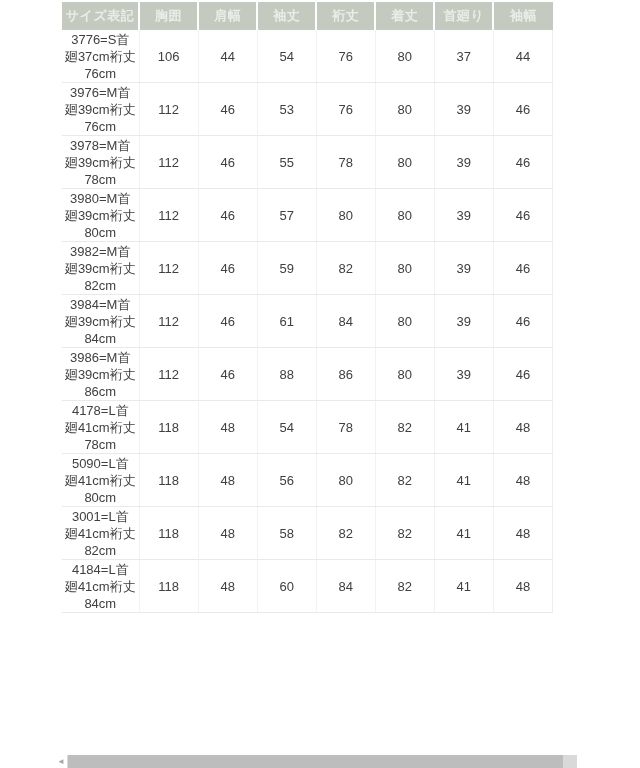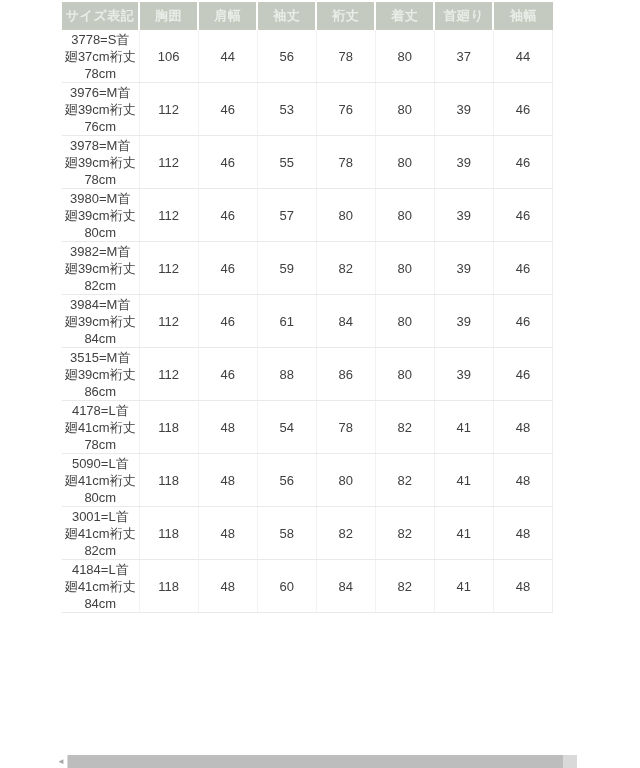--- a/index.html
+++ b/index.html
@@ -113,28 +113,28 @@
           <th>袖丈</th>
           <th>裄丈</th>
           <th>着丈</th>
           <th>首廻り</th>
           <th>袖幅</th>
         </tr>
     </thead>
     <tbody id="table-body">
         <tr>
           <td class="label-cell">
-            <div>3778=S首</div>
+            <div>3776=S首</div>
             <div>廻37cm裄丈</div>
-            <div>78cm</div>
+            <div>76cm</div>
           </td>
           <td>106</td>
           <td>44</td>
-          <td>56</td>
-          <td>78</td>
+          <td>54</td>
+          <td>76</td>
           <td>80</td>
           <td>37</td>
           <td>44</td>
         </tr>
         <tr>
           <td class="label-cell">
             <div>3976=M首</div>
             <div>廻39cm裄丈</div>
             <div>76cm</div>
           </td>
@@ -197,21 +197,21 @@
           <td>112</td>
           <td>46</td>
           <td>61</td>
           <td>84</td>
           <td>80</td>
           <td>39</td>
           <td>46</td>
         </tr>
         <tr>
           <td class="label-cell">
-            <div>3515=M首</div>
+            <div>3986=M首</div>
             <div>廻39cm裄丈</div>
             <div>86cm</div>
           </td>
           <td>112</td>
           <td>46</td>
           <td>88</td>
           <td>86</td>
           <td>80</td>
           <td>39</td>
           <td>46</td>

